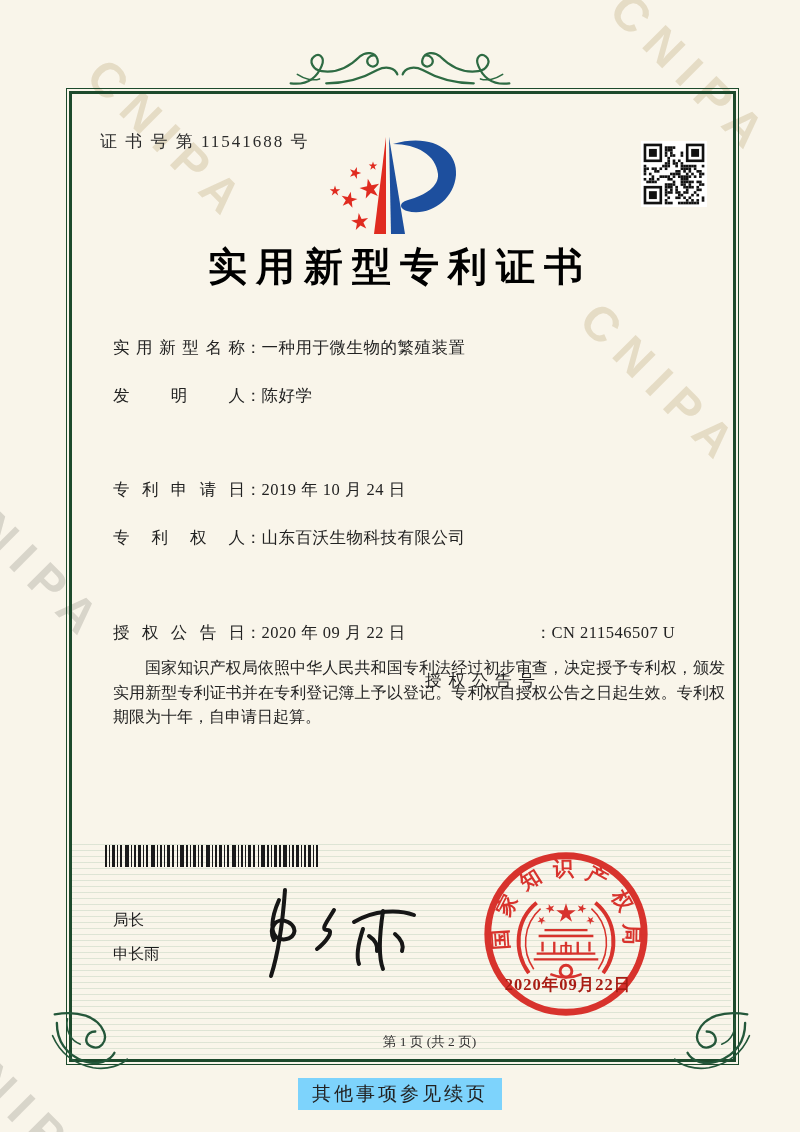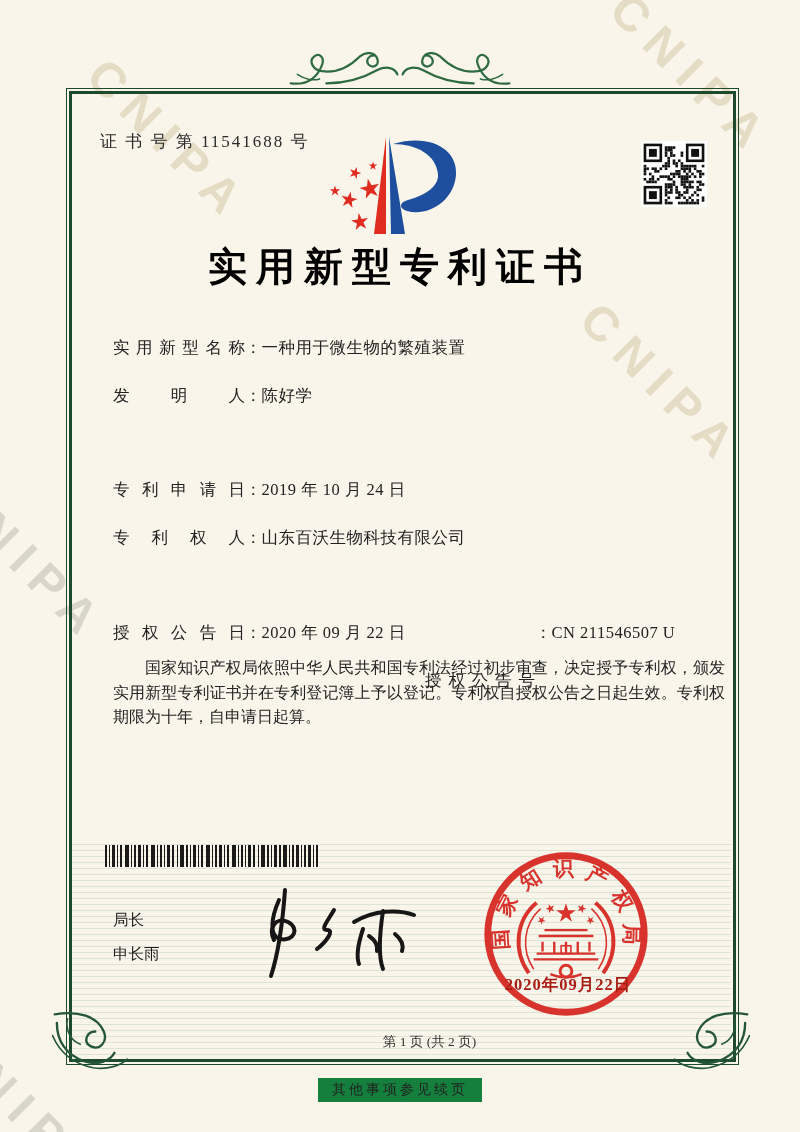--- a/index.html
+++ b/index.html
@@ -70,22 +70,22 @@
     font-size:16.5px; font-weight:bold; letter-spacing:1px; color:#a81d14;
   }
   .page-num {
     position:absolute; left:66px; top:1033px; width:671px; text-align:center;
     font-size:13.5px; color:#333;padding-left:28px;
   }
   .cont-note {
     position:absolute; left:0; top:1078px; width:800px; text-align:center; z-index:5;
   }
   .cont-note span {
-    display:inline-block; background:#15803d; padding:3px 14px;
-    font-size:14px; letter-spacing:3px; color:#222;
+    display:inline-block; background:#7dd3fc; padding:3px 14px;
+    font-size:19px; letter-spacing:3px; color:#222;
   }
   .hidden-defs { position:absolute; width:0; height:0; overflow:hidden; }
 </style>
 </head>
 <body>
 
 <svg class="hidden-defs" aria-hidden="true">
   <defs>
     <polygon id="star-shape" points="0,-10 2.23,-3.07 9.51,-3.09 3.61,1.17 5.88,8.09 0,3.8 -5.88,8.09 -3.61,1.17 -9.51,-3.09 -2.23,-3.07"></polygon>
     <g id="flourish" fill="none" stroke="#2e6b43" stroke-width="2" stroke-linecap="round">

